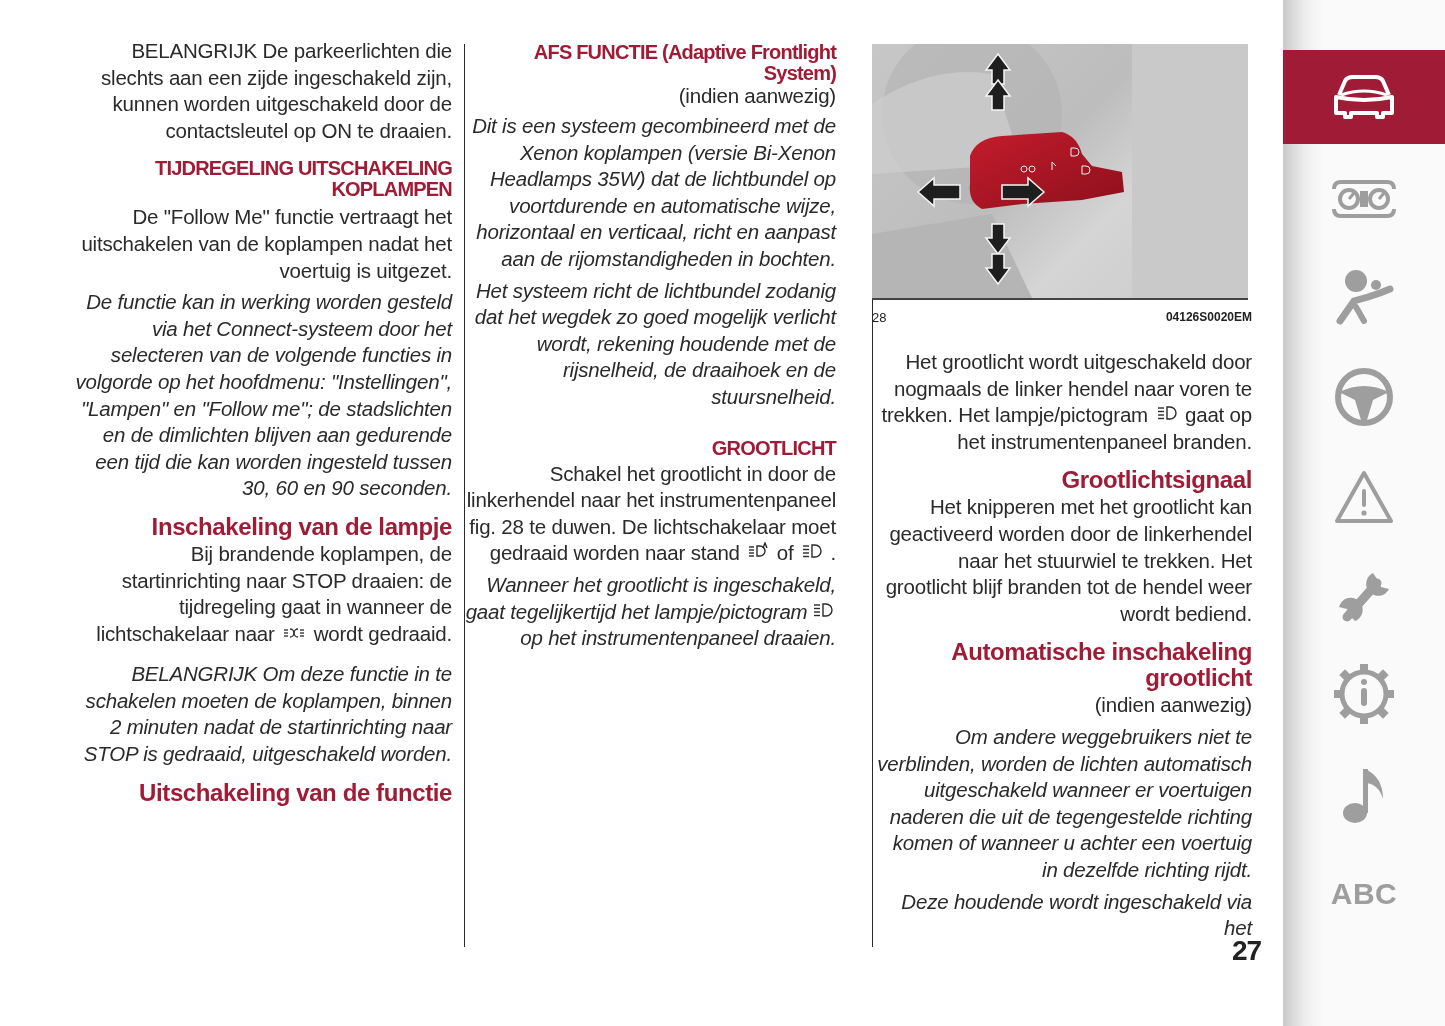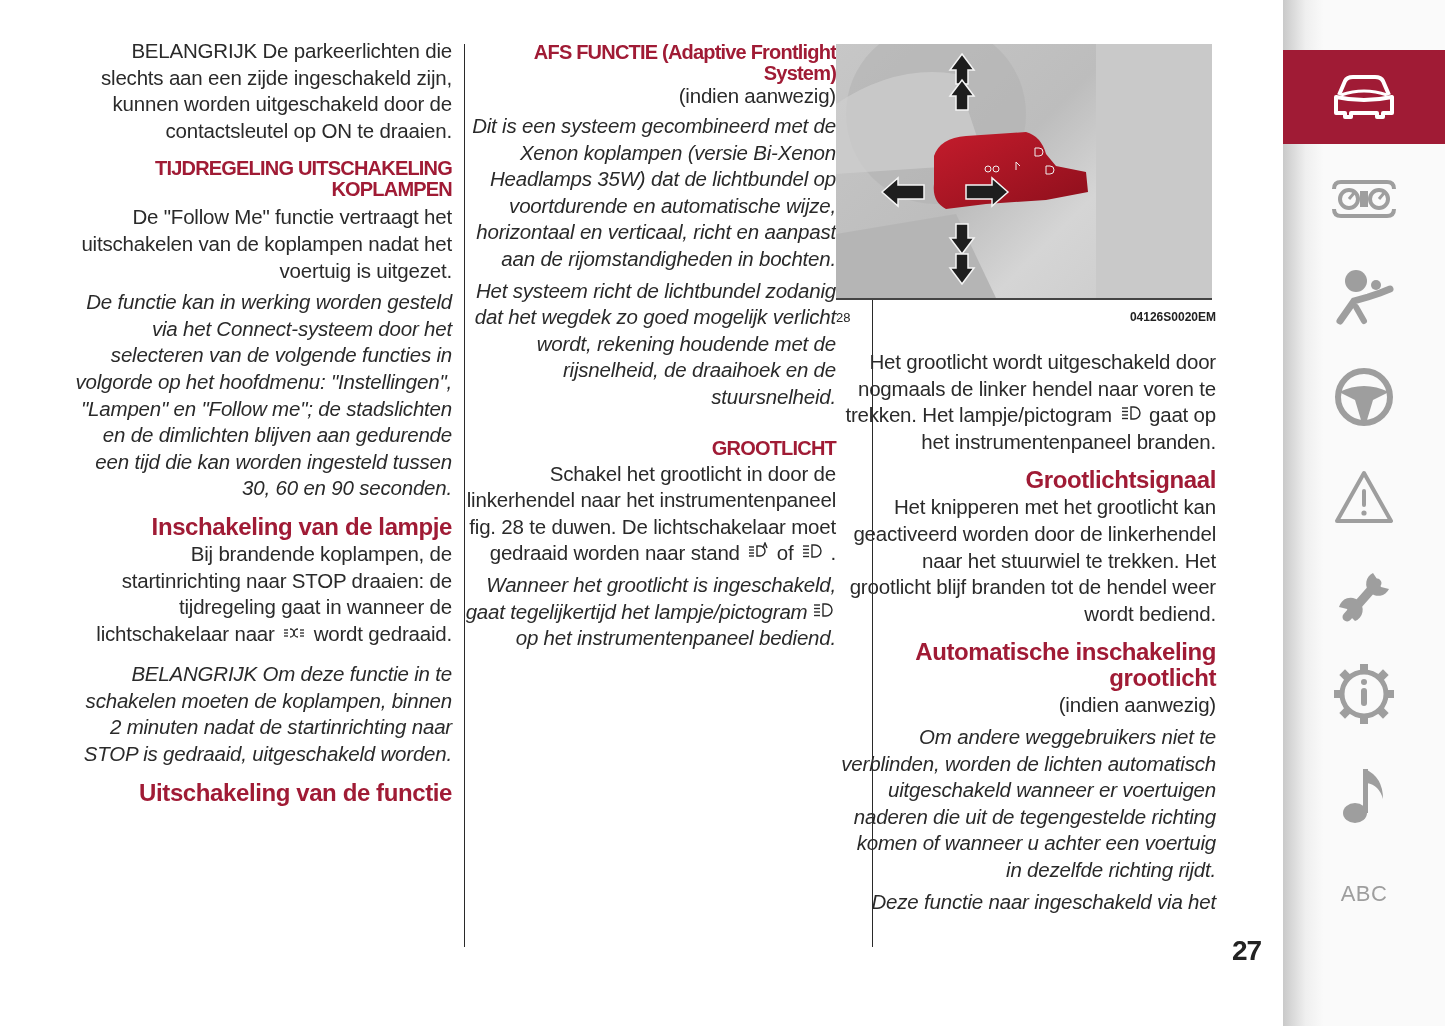--- a/index.html
+++ b/index.html
@@ -4,21 +4,21 @@
 <style>
   html, body { margin: 0; padding: 0; }
   body {
     width: 1445px; height: 1026px; position: relative; overflow: hidden;
     background: #ffffff; color: #2a2a2a;
     font-family: "Liberation Sans", sans-serif;
   }
   .col { position: absolute; top: 38px; text-align: right; }
   .col1 { left: 72px; width: 380px; }
   .col2 { left: 456px; width: 380px; }
-  .col3 { left: 836px; width: 380px; }
+  .col3 { left: 872px; width: 380px; }
   .rule { position: absolute; top: 44px; width: 1px; background: #2a2a2a; }
   .rule1 { left: 464px; height: 903px; }
   .rule2 { left: 872px; height: 903px; }
 
   p { margin: 0; font-size: 20.5px; line-height: 26.6px; letter-spacing: -0.2px; }
   p + p { margin-top: 5px; font-style: italic; }
   .h-caps { margin: 12px 0 0 0; font-size: 20px; line-height: 21px; font-weight: bold;
     color: #a01b35; letter-spacing: -0.8px; text-transform: none; }
   .h-sub { margin: 12px 0 1px 0; font-size: 24px; line-height: 26px; font-weight: bold;
     color: #a01b35; letter-spacing: -0.4px; }
@@ -32,21 +32,21 @@
     border-bottom: 2px solid #444; overflow: hidden; }
   .fig-caption { display: flex; justify-content: space-between; margin-top: 10px; margin-bottom: 24px;
     font-size: 13px; color: #222; }
   .fig-caption .code { font-weight: bold; font-size: 12px; }
 
   .sidebar { position: absolute; left: 1283px; top: 0; width: 162px; height: 1026px;
     background: linear-gradient(90deg, #c9c9c9 0%, #efefef 14%, #fafafa 25%, #fafafa 100%); }
   .side-item { position: absolute; left: 0; width: 162px; display: flex; align-items: center; justify-content: center; }
   .side-item.active { background: #a01b35; left: 0; width: 162px; }
   .side-item svg { display: block; }
-  .abc { font-weight: normal; font-size: 22px; color: #9e9e9e; letter-spacing: 0.5px; }
+  .abc { font-weight: bold; font-size: 30px; color: #9e9e9e; letter-spacing: 0.5px; }
 
   .page-num { position: absolute; left: 1232px; top: 935px; font-size: 28px; font-weight: bold; color: #222; letter-spacing: -1px; }
 </style>
 </head>
 <body>
 
 <div class="col col1">
   <p>BELANGRIJK De parkeerlichten die slechts aan een zijde ingeschakeld zijn, kunnen worden uitgeschakeld door de contactsleutel op ON te draaien.</p>
   <div class="h-caps" style="margin-top:14px">
     <div>TIJDREGELING UITSCHAKELING</div>
@@ -122,21 +122,21 @@
       <svg width="20" height="14" viewBox="0 0 20 14">
           <g stroke="#2a2a2a" stroke-width="1.4" fill="none">
             <line x1="1" y1="2" x2="7" y2="2"></line>
             <line x1="1" y1="5.5" x2="7" y2="5.5"></line>
             <line x1="1" y1="9" x2="7" y2="9"></line>
             <line x1="1" y1="12.5" x2="7" y2="12.5"></line>
             <path d="M10 1 h3 a6 6 0 0 1 0 12 h-3 z"></path>
           </g>
         </svg>
     </span>
-    <span>op het instrumentenpaneel bediend.</span>
+    <span>op het instrumentenpaneel draaien.</span>
   </p>
 </div>
 
 <div class="rule rule2"></div>
 
 <div class="col col3">
   <div class="figure">
     <svg width="376" height="254" viewBox="0 0 376 254">
       <defs>
         <linearGradient id="stalk" x1="0" y1="0" x2="1" y2="1">
@@ -183,21 +183,21 @@
           </g>
         </svg>
     </span>
     <span>gaat op het instrumentenpaneel branden.</span>
   </p>
   <div class="h-sub">Grootlichtsignaal</div>
   <p>Het knipperen met het grootlicht kan geactiveerd worden door de linkerhendel naar het stuurwiel te trekken. Het grootlicht blijf branden tot de hendel weer wordt bediend.</p>
   <div class="h-sub">Automatische inschakeling grootlicht</div>
   <p>(indien aanwezig)</p>
   <p>Om andere weggebruikers niet te verblinden, worden de lichten automatisch uitgeschakeld wanneer er voertuigen naderen die uit de tegengestelde richting komen of wanneer u achter een voertuig in dezelfde richting rijdt.</p>
-  <p>Deze functie naar ingeschakeld via het</p>
+  <p>Deze houdende wordt ingeschakeld via het</p>
 </div>
 
 <div class="page-num">27</div>
 
 <div class="sidebar">
   <div class="side-item active" style="top:50px;height:94px">
     <svg width="66" height="48" viewBox="0 0 66 48">
       <g fill="none" stroke="#ffffff" stroke-width="4" stroke-linejoin="round">
         <path d="M8 22 L14 8 Q16 4 22 4 L44 4 Q50 4 52 8 L58 22"></path>
         <path d="M5 24 Q33 30 61 24 L61 40 L52 40 L52 44 L46 44 L46 40 L20 40 L20 44 L14 44 L14 40 L5 40 Z"></path>

